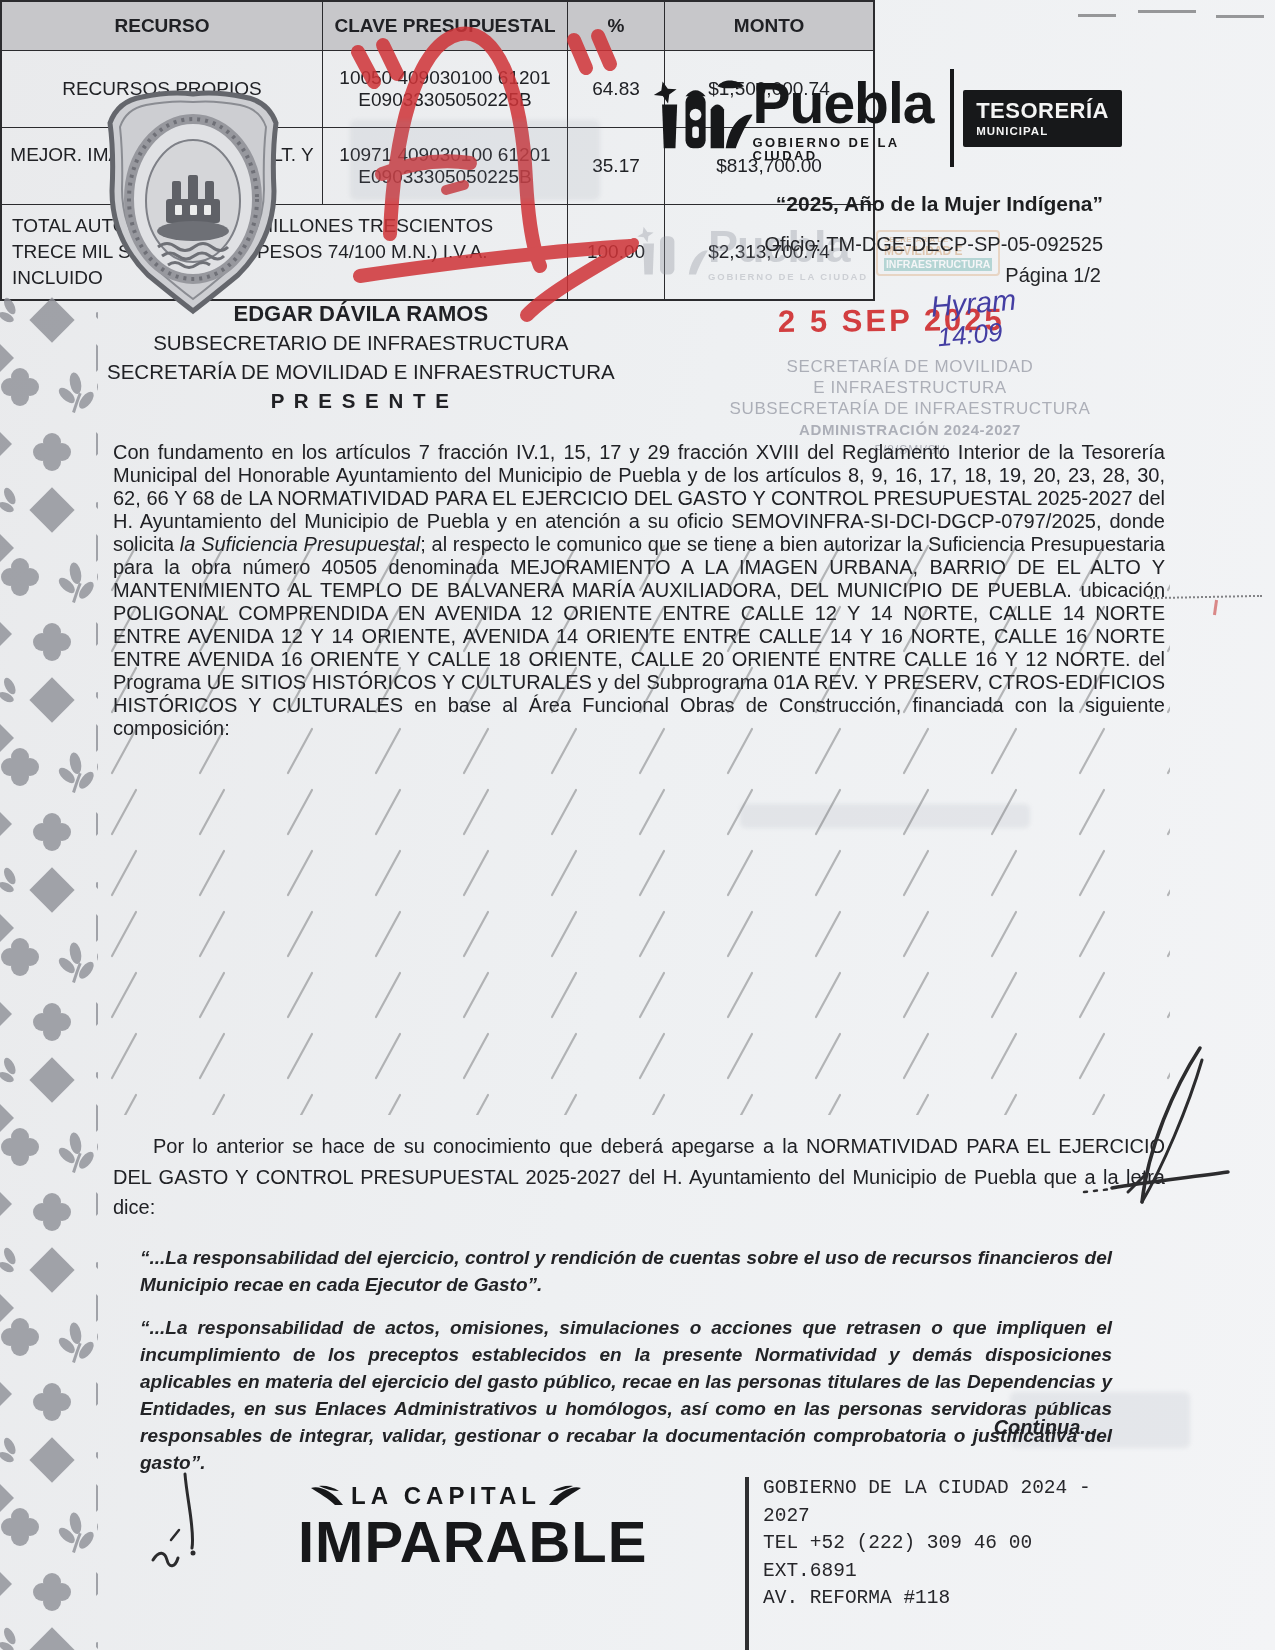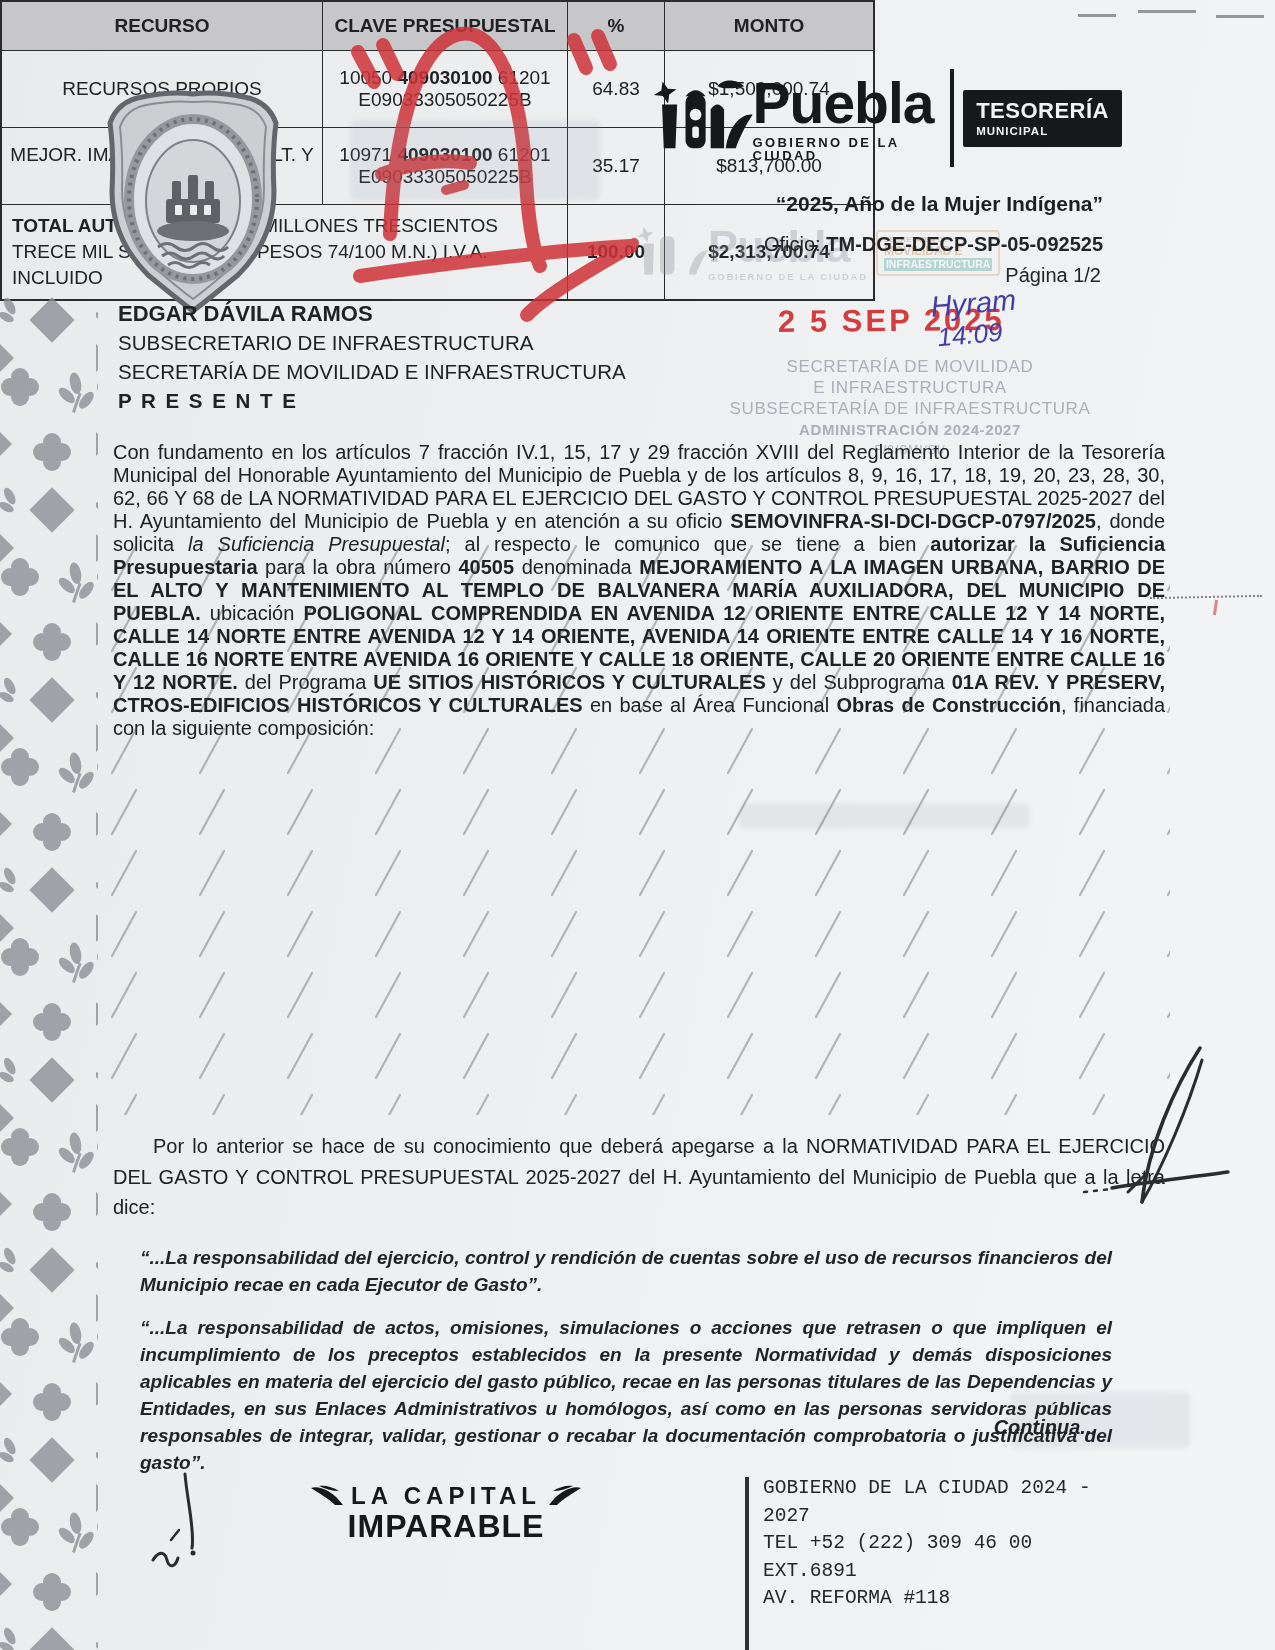--- a/index.html
+++ b/index.html
@@ -2,21 +2,21 @@
 <html><head>
 <meta charset="utf-8">
 <style>
   html,body{margin:0;padding:0;background:#d8d9db;}
   .paper{
     position:relative;width:1275px;height:1650px;margin:0 auto;overflow:hidden;
     background:linear-gradient(100deg,#e9eaec 0%,#eef0f2 50%,#f3f4f6 100%);
     font-family:"Liberation Sans",sans-serif;color:#202125;
   }
   .abs{position:absolute;}
-  .b{font-weight:700;}
+  .b{font-weight:400;}
   .i{font-style:italic;}
 
   
   .pattern-strip{left:0;top:292px;width:98px;height:1358px;opacity:.8;}
 
   
   .crest{left:98px;top:80px;width:190px;height:240px;}
 
   
   .red-a{left:328px;top:12px;width:345px;height:315px;opacity:.85;}
@@ -47,21 +47,21 @@
   
   .date-stamp{left:778px;top:303px;font-size:31px;font-weight:700;letter-spacing:3px;color:#cf2b2d;opacity:.9;transform:rotate(-.5deg);}
   .hand-note{left:932px;top:288px;color:#443ea3;transform:rotate(-5deg);font-style:italic;line-height:1.1;}
   .hand-note .hn1{font-size:29px;}
   .hand-note .hn2{font-size:26px;margin-left:4px;}
   .ghost-stamp{left:640px;top:356px;width:540px;text-align:center;color:rgba(116,120,134,.55);font-size:17px;line-height:21px;letter-spacing:.6px;}
   .ghost-stamp .s4{font-size:15px;font-weight:bold;}
   .ghost-stamp .s5{font-size:12px;letter-spacing:1px;}
 
   
-  .recipient{left:118px;top:299px;line-height:29px;}
+  .recipient{left:107px;top:299px;line-height:29px;text-align:center;}
   .recipient .rname{font-size:22px;font-weight:700;}
   .recipient .rline{font-size:20.5px;}
   .recipient .rpres{font-size:20.5px;font-weight:700;letter-spacing:2px;}
 
   
   .para1{left:113px;top:441px;width:1052px;font-size:20px;line-height:23px;text-align:justify;}
   .para2{left:113px;top:1131px;width:1052px;font-size:20px;line-height:30.5px;text-align:justify;text-indent:40px;}
   .quote{left:140px;top:1244px;width:972px;font-size:19px;line-height:27px;font-weight:700;font-style:italic;text-align:justify;color:#222326;}
   .quote2{top:1314px;}
   .continua{right:178px;top:1416px;font-size:20px;font-weight:700;font-style:italic;}
@@ -75,21 +75,21 @@
   .stable .c2{width:232px;}
   .stable .c3{width:84px;}
   .stable .c4{width:196px;}
   .stable .drow td{height:68px;}
   .stable .tlabel{text-align:left;padding:8px 10px;font-size:19px;line-height:26px;}
 
   
   .footer-logo{left:298px;top:1482px;width:296px;text-align:center;color:#17181a;}
   .cap-row{display:flex;align-items:center;justify-content:center;gap:6px;}
   .cap-txt{font-size:24px;font-weight:700;letter-spacing:5px;}
-  .imp-txt{font-size:32px;font-weight:700;letter-spacing:1px;margin-top:-2px;}
+  .imp-txt{font-size:58px;font-weight:700;letter-spacing:1px;margin-top:-2px;}
   .footer-divider{left:745px;top:1477px;width:4px;height:175px;background:#2e2f31;}
   .contact{left:763px;top:1475px;width:430px;height:129px;overflow:hidden;font-family:"Liberation Mono",monospace;font-size:19.5px;line-height:27.5px;color:#26262a;}
 
   
   .slash-overlay{left:100px;top:540px;width:1070px;height:575px;opacity:.34;pointer-events:none;}
   .dotline{left:1150px;top:596px;width:112px;border-top:2.5px dotted rgba(55,55,58,.6);transform:rotate(-1.2deg);}
   .redtick{left:1214px;top:600px;width:3px;height:15px;background:#cf5a58;opacity:.7;transform:rotate(8deg);}
   .flourish{left:1082px;top:1040px;width:150px;height:175px;}
   .penmark{left:143px;top:1468px;width:85px;height:115px;}
   .scan-dash{background:rgba(40,40,42,.45);height:3px;}

